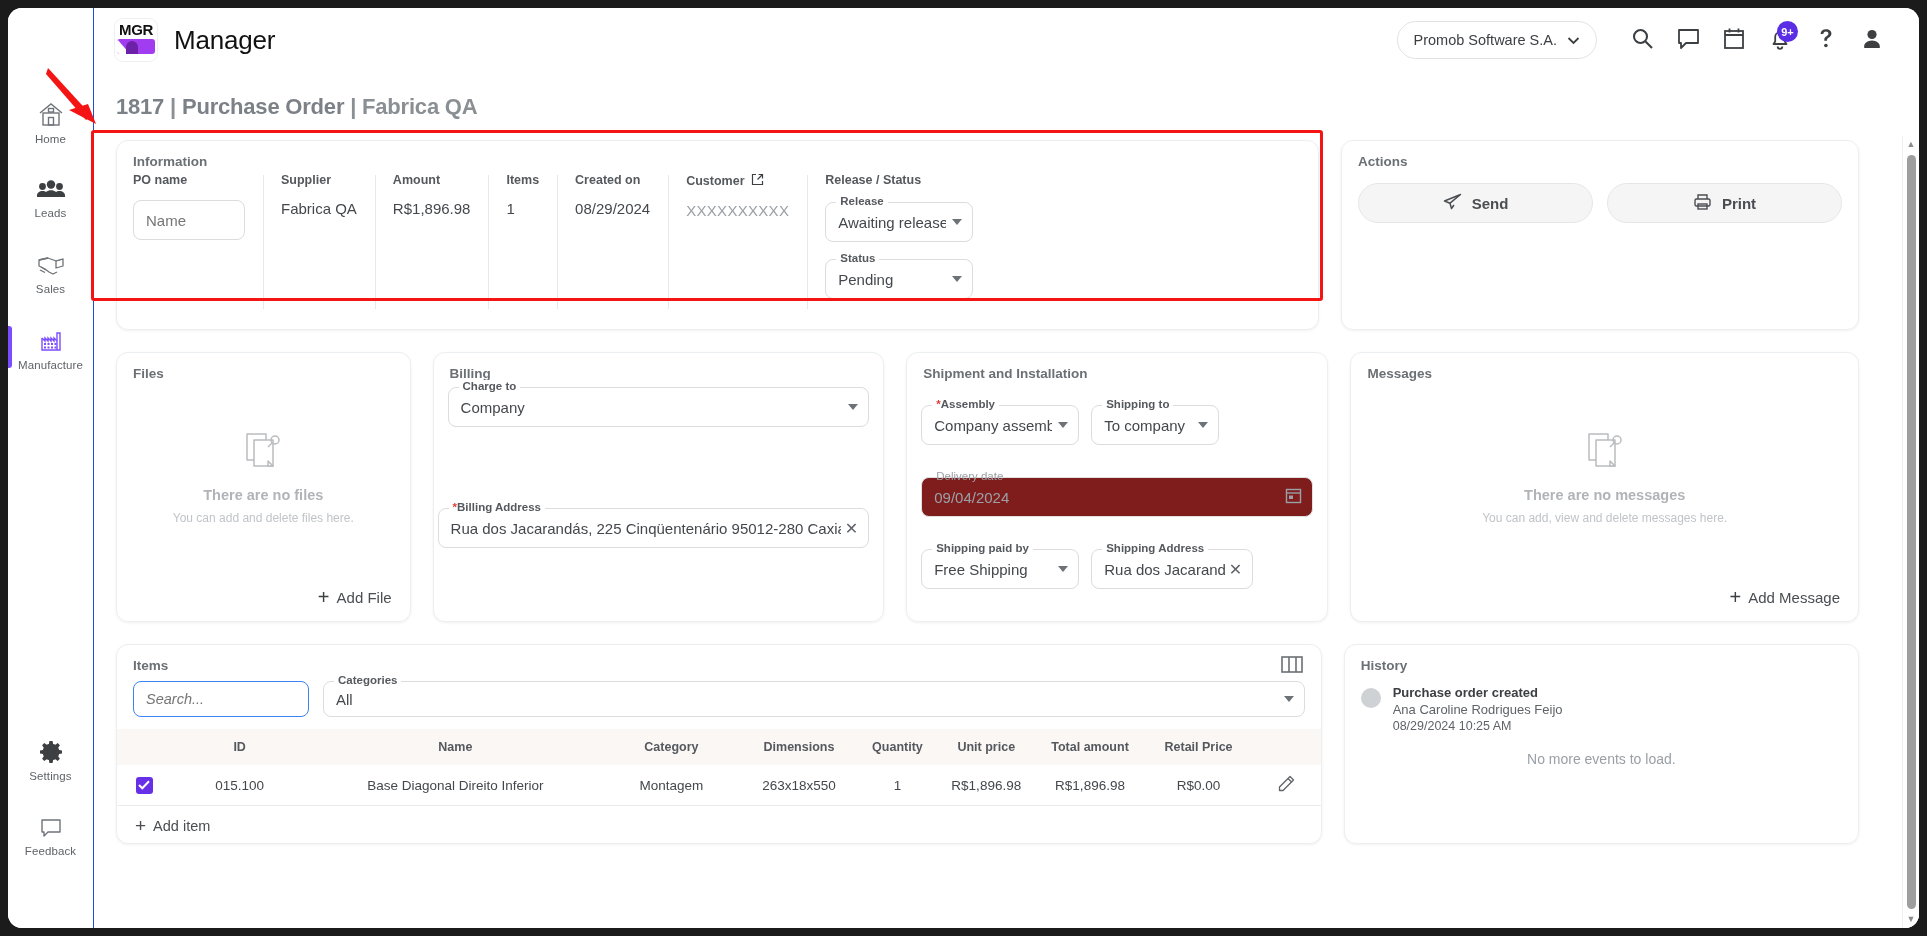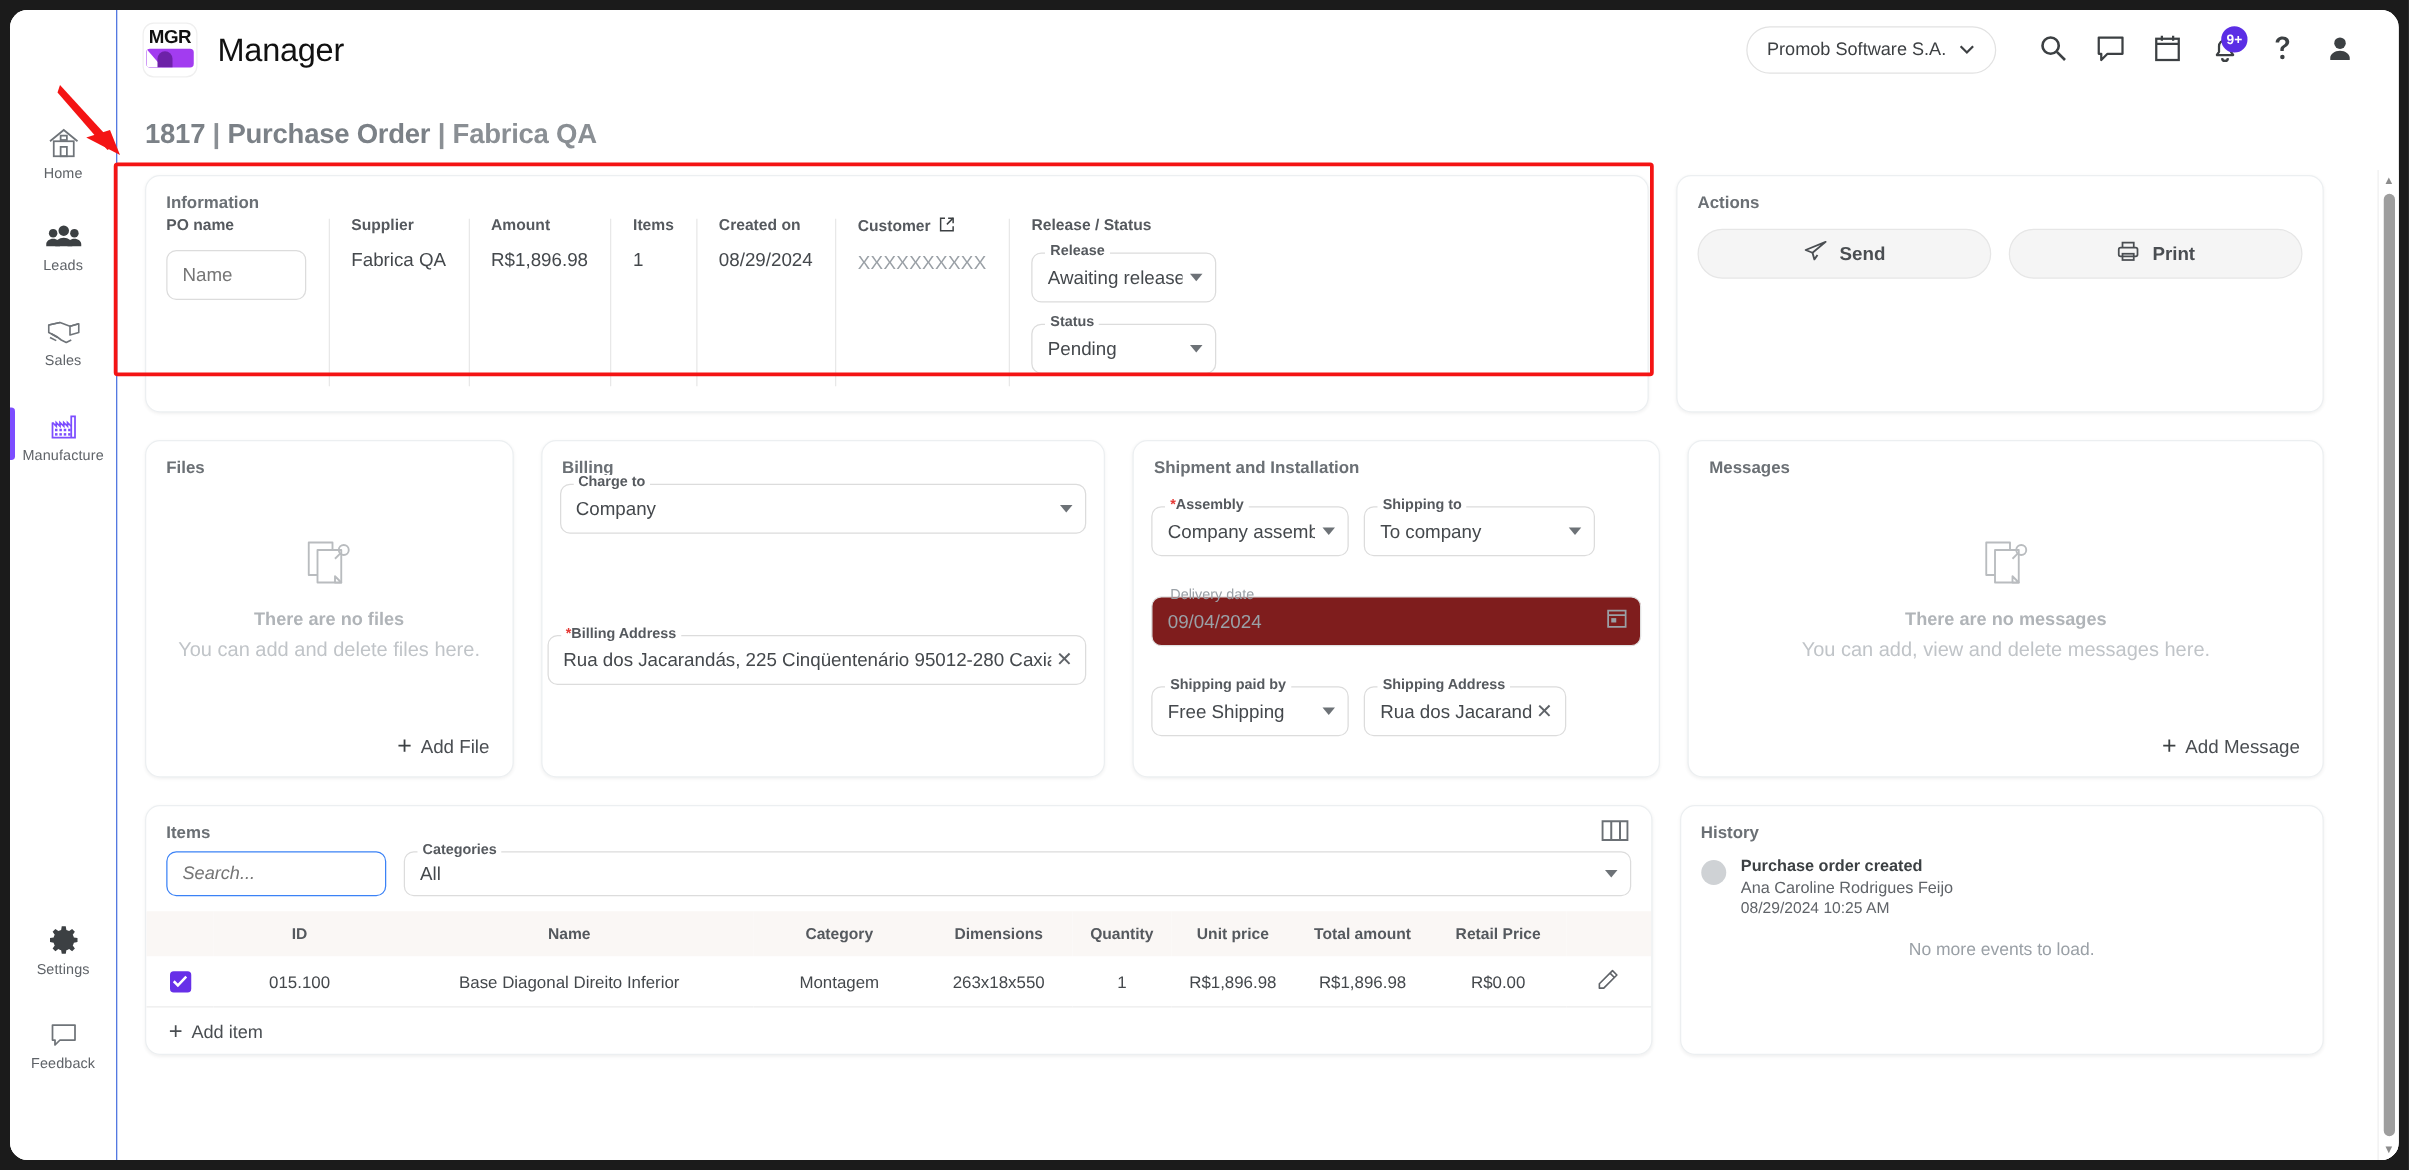--- a/index.html
+++ b/index.html
@@ -210,33 +210,33 @@
   .files-card { width: 300px; height: 270px; position: relative; }
   .billing-card { width: 460px; height: 270px; position: relative; }
   .ship-card { width: 430px; height: 270px; position: relative; }
   .messages-card { width: 518px; height: 270px; position: relative; }
 
   .empty-state {
     position: absolute; left: 0; right: 0; top: 78px;
     display: flex; flex-direction: column; align-items: center; gap: 8px;
   }
   .empty-title { font-size: 14.5px; font-weight: bold; color: #b0b4b8; }
-  .empty-sub { font-size: 16px; color: #c0c4c8; }
+  .empty-sub { font-size: 12px; color: #c0c4c8; }
   .add-link {
     position: absolute; right: 18px; bottom: 14px;
     display: flex; align-items: center; gap: 7px;
     font-size: 15px; color: #4a4e52; cursor: pointer;
   }
   .add-link .plus { font-size: 20px; line-height: 1; color: #3c4043; }
 
   .billing-card .field.charge { position: absolute; left: 14px; right: 14px; top: 34px; }
   .billing-card .field.bill-addr { position: absolute; left: 4px; right: 14px; top: 155px; }
 
   .ship-card .f-assembly { position: absolute; left: 14px; top: 52px; width: 158px; }
-  .ship-card .f-shipto   { position: absolute; left: 184px; top: 52px; width: 185px; }
+  .ship-card .f-shipto   { position: absolute; left: 184px; top: 52px; width: 128px; }
   .ship-card .f-delivery { position: absolute; left: 14px; top: 124px; right: 14px; }
   .ship-card .f-paidby   { position: absolute; left: 14px; top: 196px; width: 158px; }
   .ship-card .f-shipaddr { position: absolute; left: 184px; top: 196px; width: 162px; }
 
   
   .row-bot { display: flex; gap: 22px; margin-top: 22px; align-items: flex-start; }
   .items-card { width: 1212px; height: 200px; position: relative; overflow: hidden; }
   .history-card { width: 518px; height: 200px; position: relative; }
   .split-icon { position: absolute; right: 18px; top: 11px; cursor: pointer; }
   .items-filters { display: flex; gap: 14px; padding: 8px 16px 0 16px; align-items: center; }

